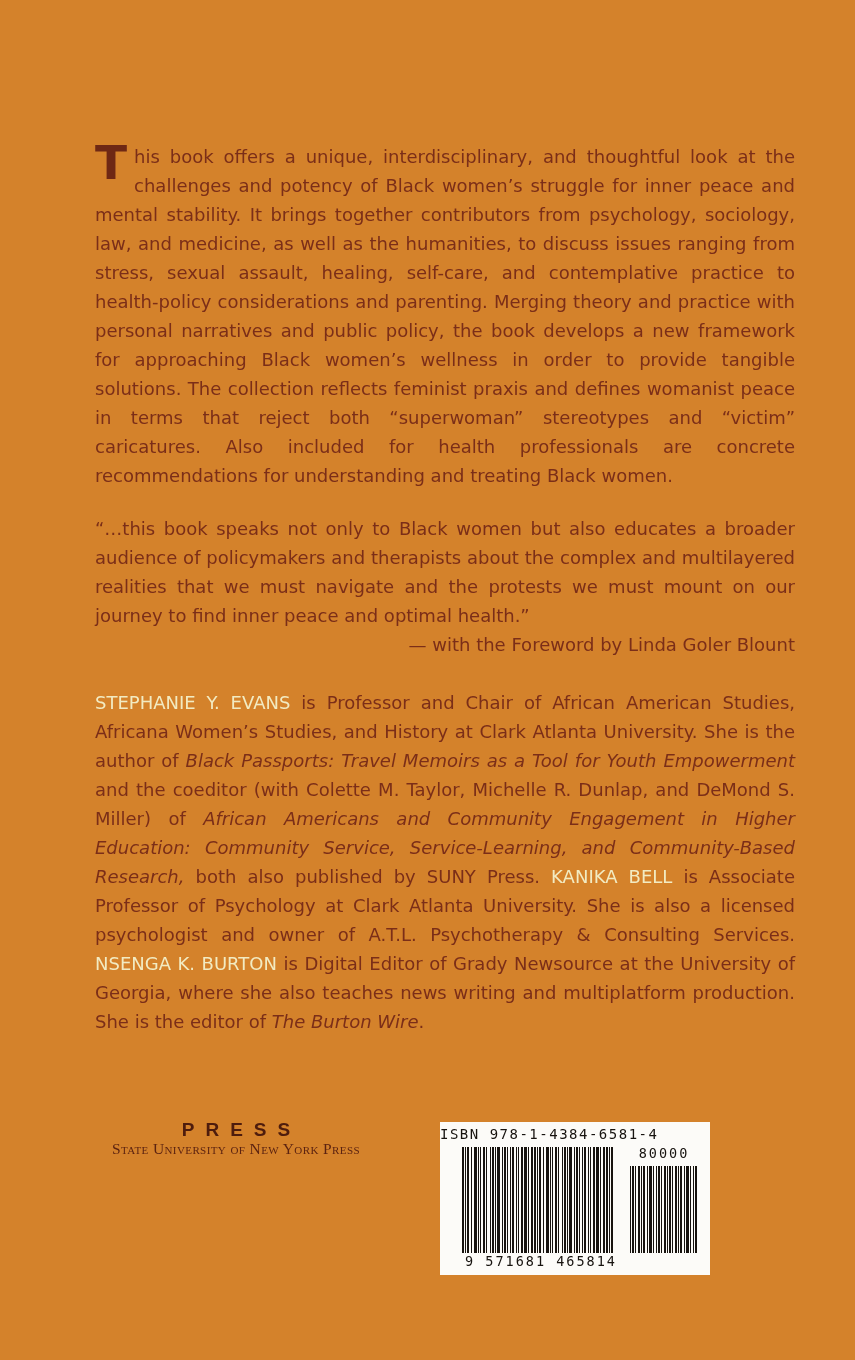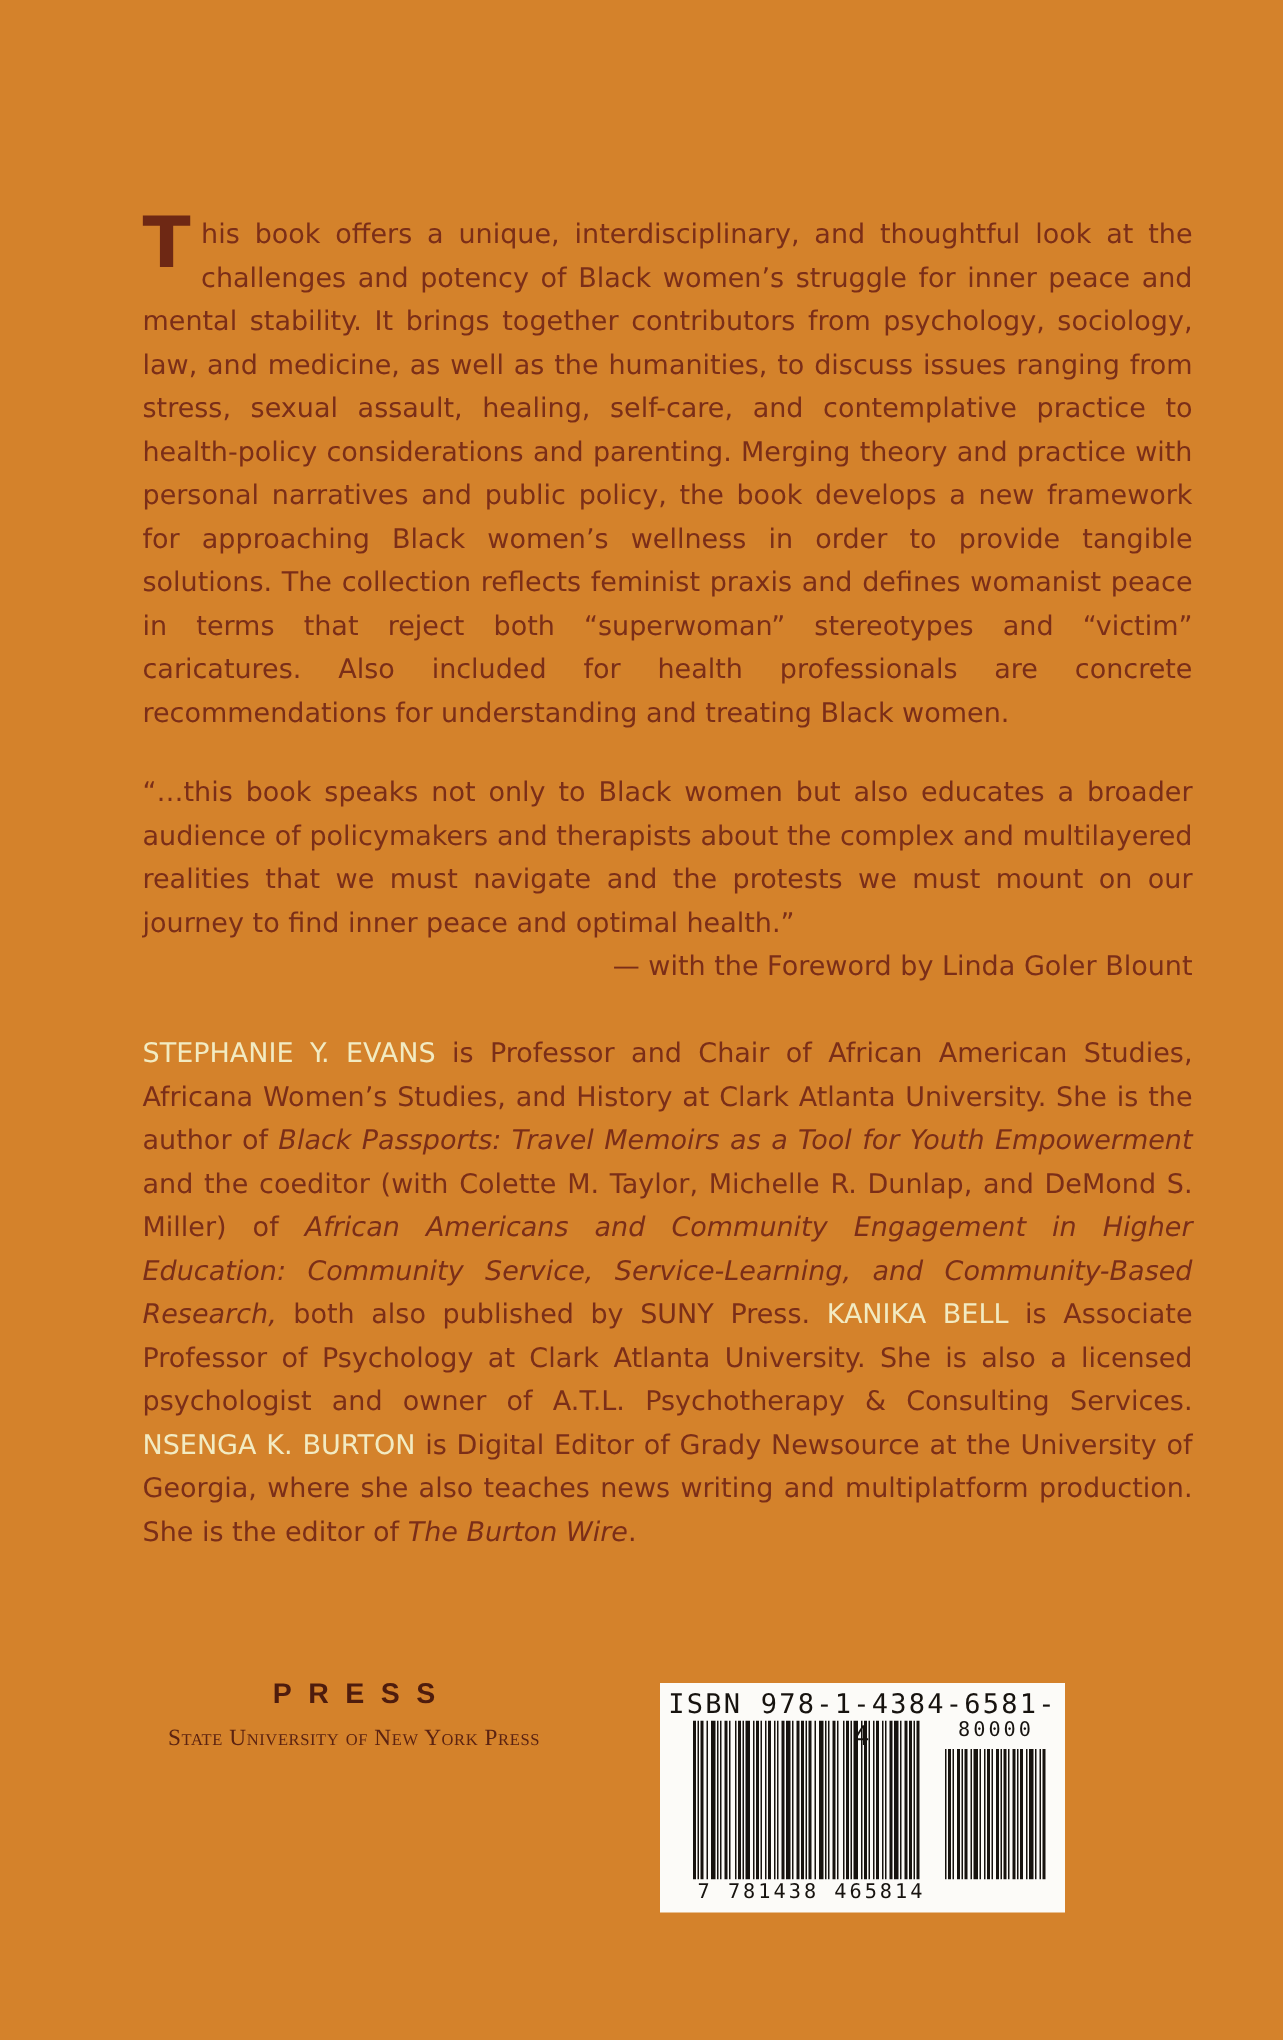--- a/index.html
+++ b/index.html
@@ -56,38 +56,37 @@
     font-weight:bold;font-size:19px;line-height:20px;
     letter-spacing:11px;text-indent:11px;
     color:#4E1C0D;
     margin-top:2px;
   }
   .publisher-name{
     font-family:"Liberation Serif",serif;
     font-variant:small-caps;
     font-size:15.5px;line-height:17px;letter-spacing:.4px;
     color:#5C2311;
-    margin-top:10px;
   }
   .publisher-url{
     font-family:"Liberation Serif",serif;
     font-style:italic;font-weight:bold;
     font-size:15.5px;line-height:18px;
     color:#5C2311;
     margin-top:3px;
   }
   .barcode-box{
     position:absolute;left:440px;top:1122px;width:270px;height:153px;
     background:#FCFBF8;
     font-family:"DejaVu Sans Mono",monospace;
     color:#17130F;
   }
   .isbn-line{
     position:absolute;top:4px;left:0;width:100%;
-    text-align:center;font-size:18px;letter-spacing:1.5px;
+    font-size:14px;letter-spacing:1.5px;
   }
   .price-code{
     position:absolute;top:23px;left:188px;width:72px;
     text-align:center;font-size:13.5px;letter-spacing:2px;
   }
   .bars{display:flex;align-items:stretch;overflow:hidden;position:absolute;}
   .bars i{display:block;flex:0 0 auto;}
   .bars .b{background:#17130F;}
   .bars .s{background:transparent;}
   .bars-main{left:22px;top:25px;width:152px;height:106px;}
@@ -269,16 +268,16 @@
         <i class="s" style="width: 1px;"></i>
         <i class="b" style="width: 3px;"></i>
         <i class="s" style="width: 1px;"></i>
         <i class="b" style="width: 1px;"></i>
         <i class="s" style="width: 2px;"></i>
         <i class="b" style="width: 1px;"></i>
         <i class="s" style="width: 1px;"></i>
         <i class="b" style="width: 2px;"></i>
         <i class="s" style="width: 1px;"></i>
       </div>
-    <div class="ean-digits">7 781438 465814</div>
+    <div class="ean-digits">9 571681 465814</div>
   </div>
 
 </div>
 
 </body></html>

